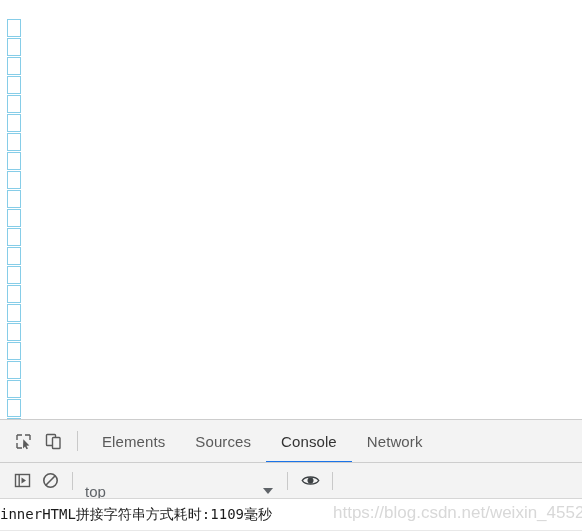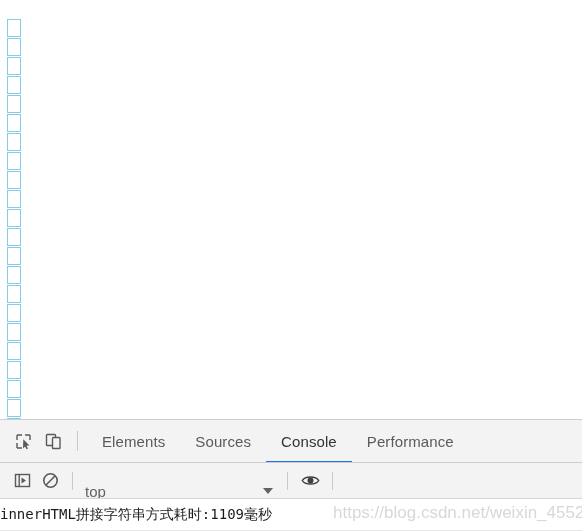--- a/index.html
+++ b/index.html
@@ -249,21 +249,21 @@
           <div class="tab">
             <span>Elements</span>
           </div>
           <div class="tab">
             <span>Sources</span>
           </div>
           <div class="tab active" style="--accent: #1a73e8;">
             <span>Console</span>
           </div>
           <div class="tab">
-            <span>Performance</span>
+            <span>Network</span>
           </div>
         </div>
     </div>
 
     <div class="console-toolbar">
 
       <div class="ct-btn" style="margin-left:8px;">
         <svg width="17" height="17" viewBox="0 0 17 17" aria-hidden="true">
           <rect x="1.5" y="2.5" width="14" height="12" stroke="#5a5a5a" stroke-width="1.4" fill="none"></rect>
           <line x1="5.2" y1="2.5" x2="5.2" y2="14.5" stroke="#5a5a5a" stroke-width="1.4"></line>

